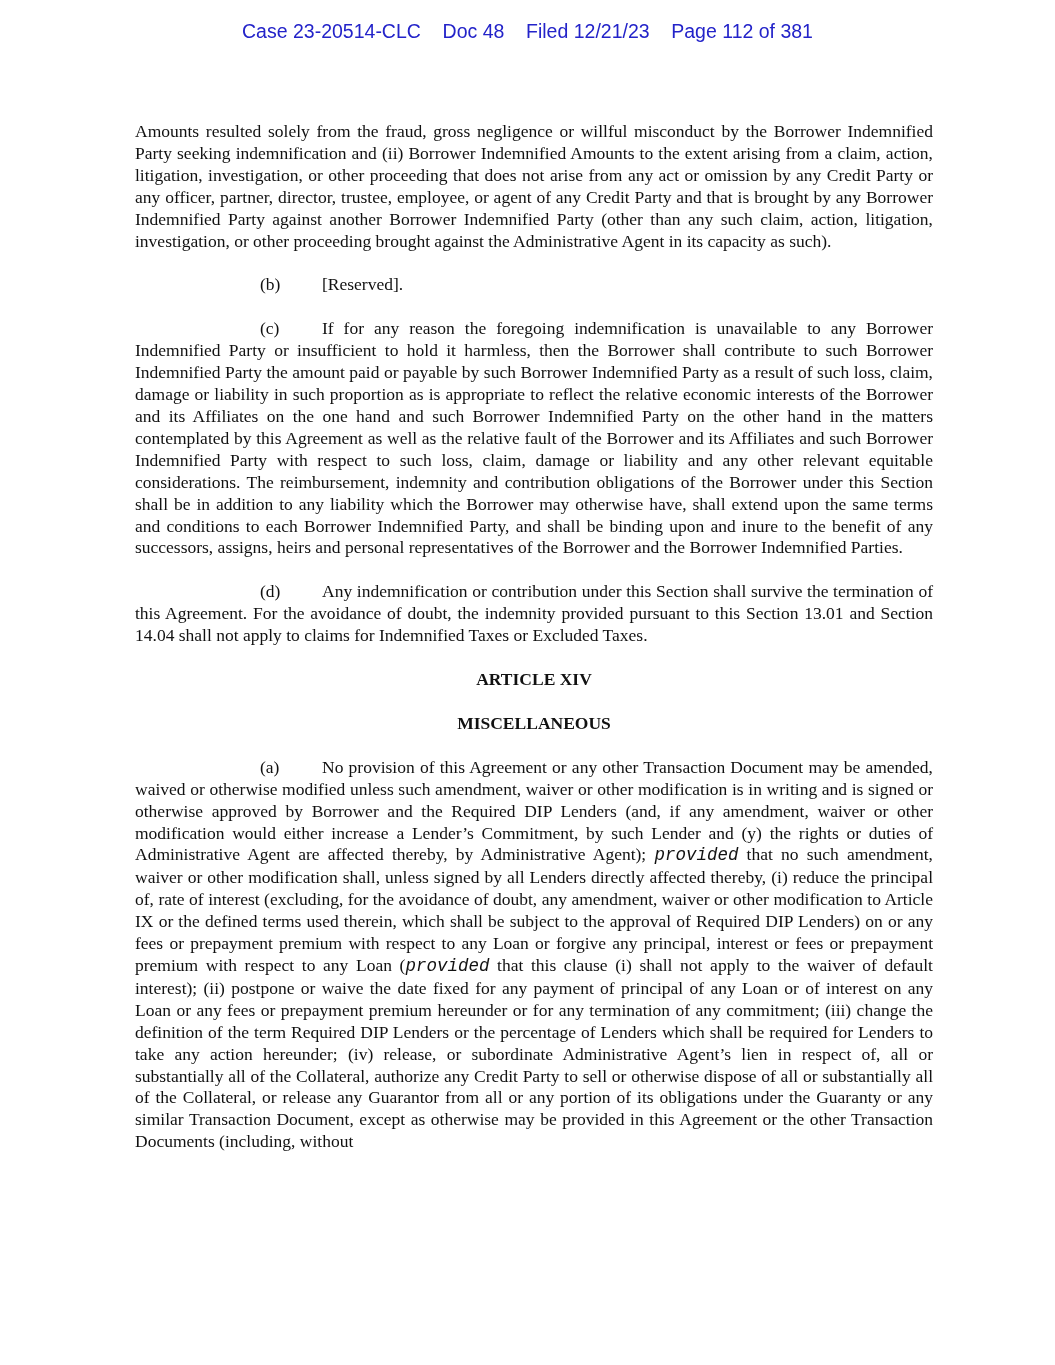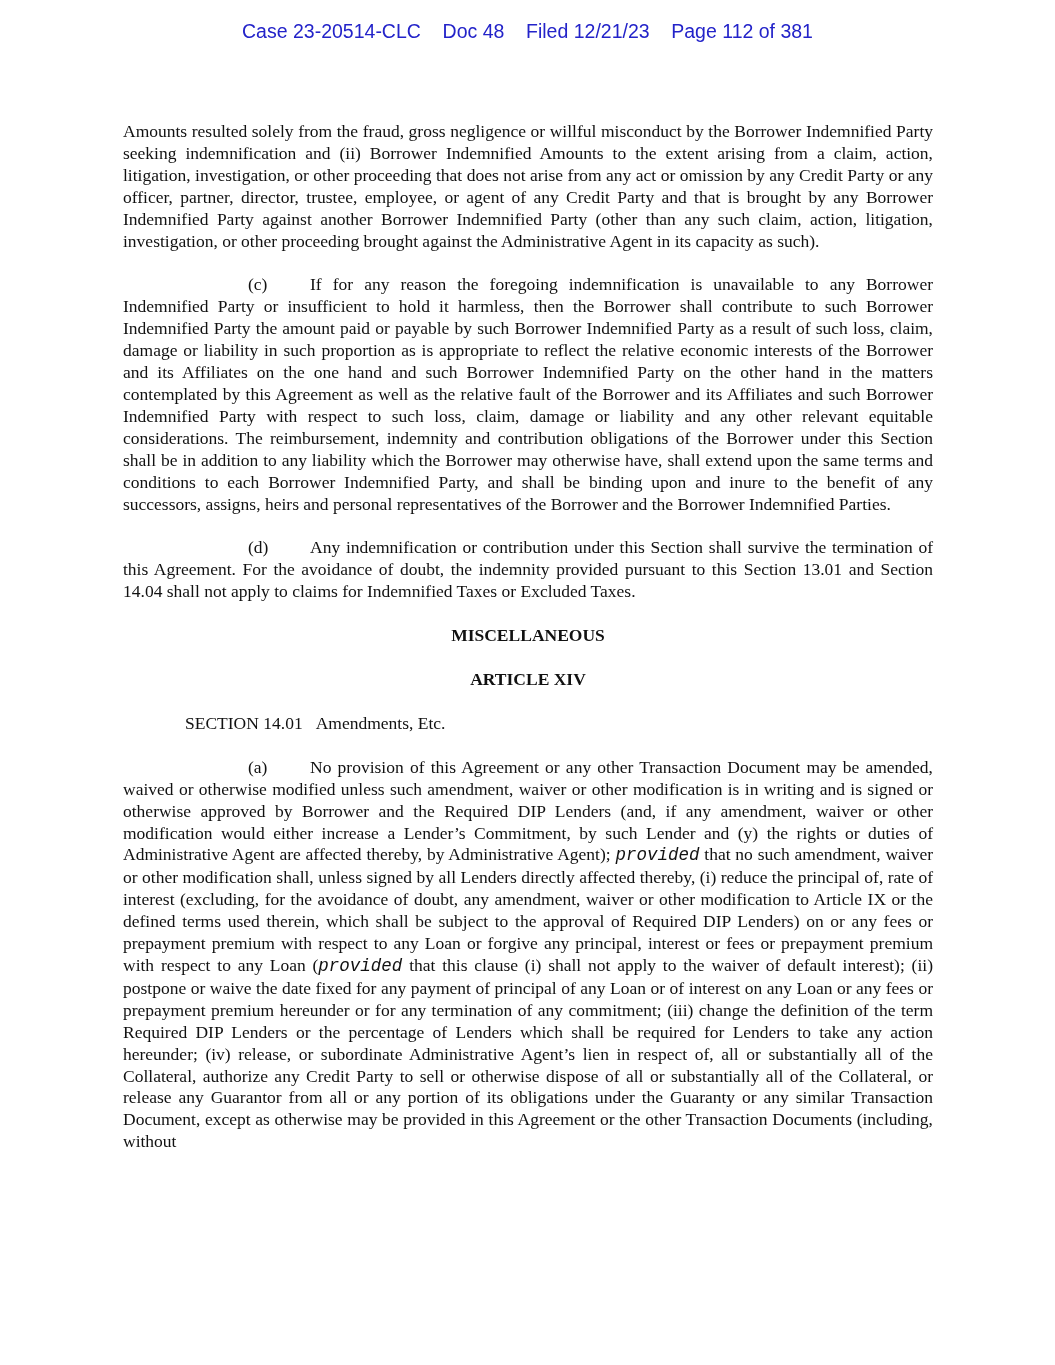--- a/index.html
+++ b/index.html
@@ -30,21 +30,21 @@
   .content {
     position: absolute;
     top: 121px;
     left: 123px;
     width: 810px;
     font-size: 17.5px;
     line-height: 21.9px;
     text-align: justify;
   }
   .content p {
-    margin: 0 0 22px 0;
+    margin: 0 0 22px 12px;
   }
   p.ind {
     text-indent: 125px;
   }
   .para-label {
     display: inline-block;
     width: 62px;
     text-indent: 0;
   }
   .center-head {
@@ -79,30 +79,30 @@
 <body>
 
 <div class="page">
 
   <div class="case-header">Case 23-20514-CLC    Doc 48    Filed 12/21/23    Page 112 of 381</div>
 
   <div class="content">
 
     <p>Amounts resulted solely from the fraud, gross negligence or willful misconduct by the Borrower Indemnified Party seeking indemnification and (ii) Borrower Indemnified Amounts to the extent arising from a claim, action, litigation, investigation, or other proceeding that does not arise from any act or omission by any Credit Party or any officer, partner, director, trustee, employee, or agent of any Credit Party and that is brought by any Borrower Indemnified Party against another Borrower Indemnified Party (other than any such claim, action, litigation, investigation, or other proceeding brought against the Administrative Agent in its capacity as such).</p>
 
+    <p class="ind"><span class="para-label">(b)</span><span>[Reserved].</span></p>
 
     <p class="ind"><span class="para-label">(c)</span><span>If for any reason the foregoing indemnification is unavailable to any Borrower Indemnified Party or insufficient to hold it harmless, then the Borrower shall contribute to such Borrower Indemnified Party the amount paid or payable by such Borrower Indemnified Party as a result of such loss, claim, damage or liability in such proportion as is appropriate to reflect the relative economic interests of the Borrower and its Affiliates on the one hand and such Borrower Indemnified Party on the other hand in the matters contemplated by this Agreement as well as the relative fault of the Borrower and its Affiliates and such Borrower Indemnified Party with respect to such loss, claim, damage or liability and any other relevant equitable considerations.  The reimbursement, indemnity and contribution obligations of the Borrower under this Section shall be in addition to any liability which the Borrower may otherwise have, shall extend upon the same terms and conditions to each Borrower Indemnified Party, and shall be binding upon and inure to the benefit of any successors, assigns, heirs and personal representatives of the Borrower and the Borrower Indemnified Parties.</span></p>
 
     <p class="ind"><span class="para-label">(d)</span><span>Any indemnification or contribution under this Section shall survive the termination of this Agreement.  For the avoidance of doubt, the indemnity provided pursuant to this </span><span class="u">Section 13.01</span><span> and </span><span class="u">Section 14.04</span><span> shall not apply to claims for Indemnified Taxes or Excluded Taxes.</span></p>
 
+    <p class="center-head">ARTICLE XIV</p>
+
     <p class="center-head">MISCELLANEOUS</p>
 
-    <p class="center-head">ARTICLE XIV</p>
-
-    <p class="section-line"><span>SECTION 14.01</span><span class="sec-gap"></span><span class="u">Amendments, Etc.</span></p>
 
     <p class="ind"><span class="para-label">(a)</span><span>No provision of this Agreement or any other Transaction Document may be amended, waived or otherwise modified unless such amendment, waiver or other modification is in writing and is signed or otherwise approved by Borrower and the Required DIP Lenders (and, if any amendment, waiver or other modification would either increase a Lender’s Commitment, by such Lender and (y) the rights or duties of Administrative Agent are affected thereby, by Administrative Agent); </span><span class="i">provided</span><span> that no such amendment, waiver or other modification shall, unless signed by all Lenders directly affected thereby, (i) reduce the principal of, rate of interest (excluding, for the avoidance of doubt, any amendment, waiver or other modification to Article IX or the defined terms used therein, which shall be subject to the approval of Required DIP Lenders) on or any fees or prepayment premium with respect to any Loan or forgive any principal, interest or fees or prepayment premium with respect to any Loan (</span><span class="i">provided</span><span> that this clause (i) shall not apply to the waiver of default interest); (ii) postpone or waive the date fixed for any payment of principal of any Loan or of interest on any Loan or any fees or prepayment premium hereunder or for any termination of any commitment; (iii) change the definition of the term Required DIP Lenders or the percentage of Lenders which shall be required for Lenders to take any action hereunder; (iv) release, or subordinate Administrative Agent’s lien in respect of, all or substantially all of the Collateral, authorize any Credit Party to sell or otherwise dispose of all or substantially all of the Collateral, or release any Guarantor from all or any portion of its obligations under the Guaranty or any similar Transaction Document, except as otherwise may be provided in this Agreement or the other Transaction Documents (including, without</span></p>
 
   </div>
 
   <div class="page-number">65</div>
 
 </div>
 
 </body></html>

